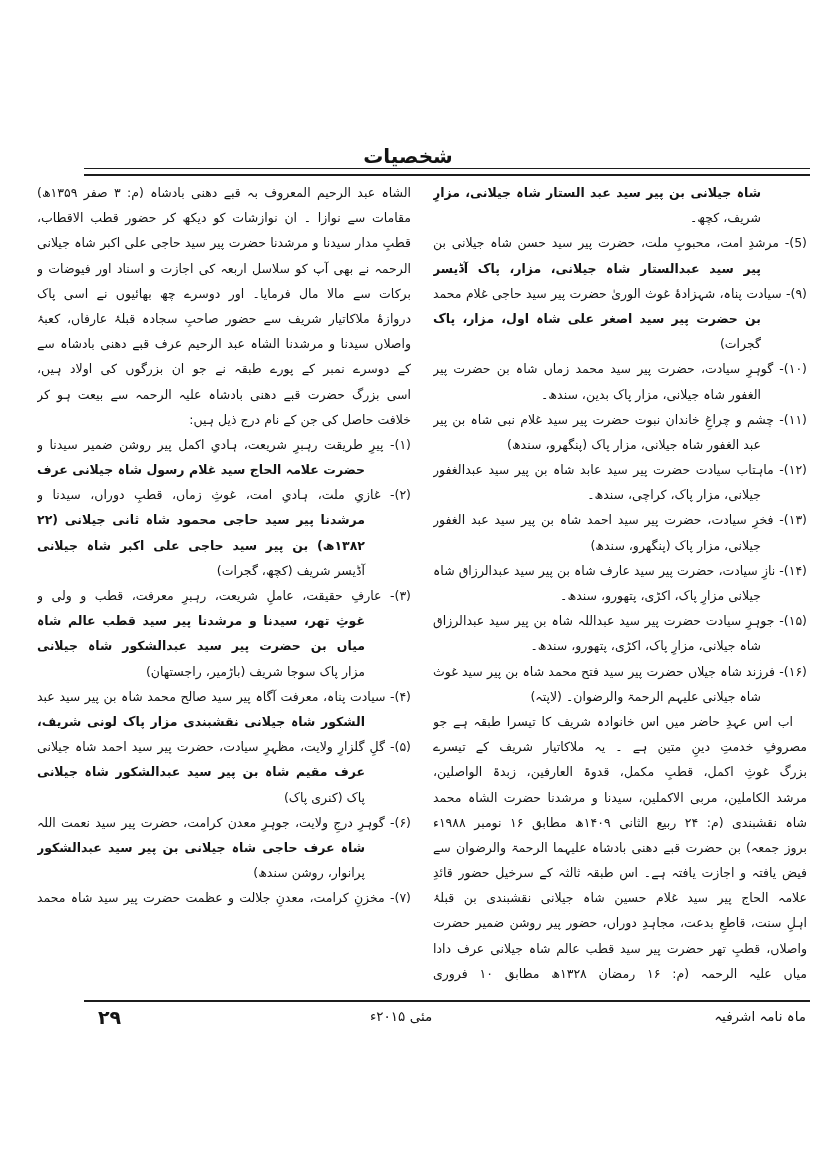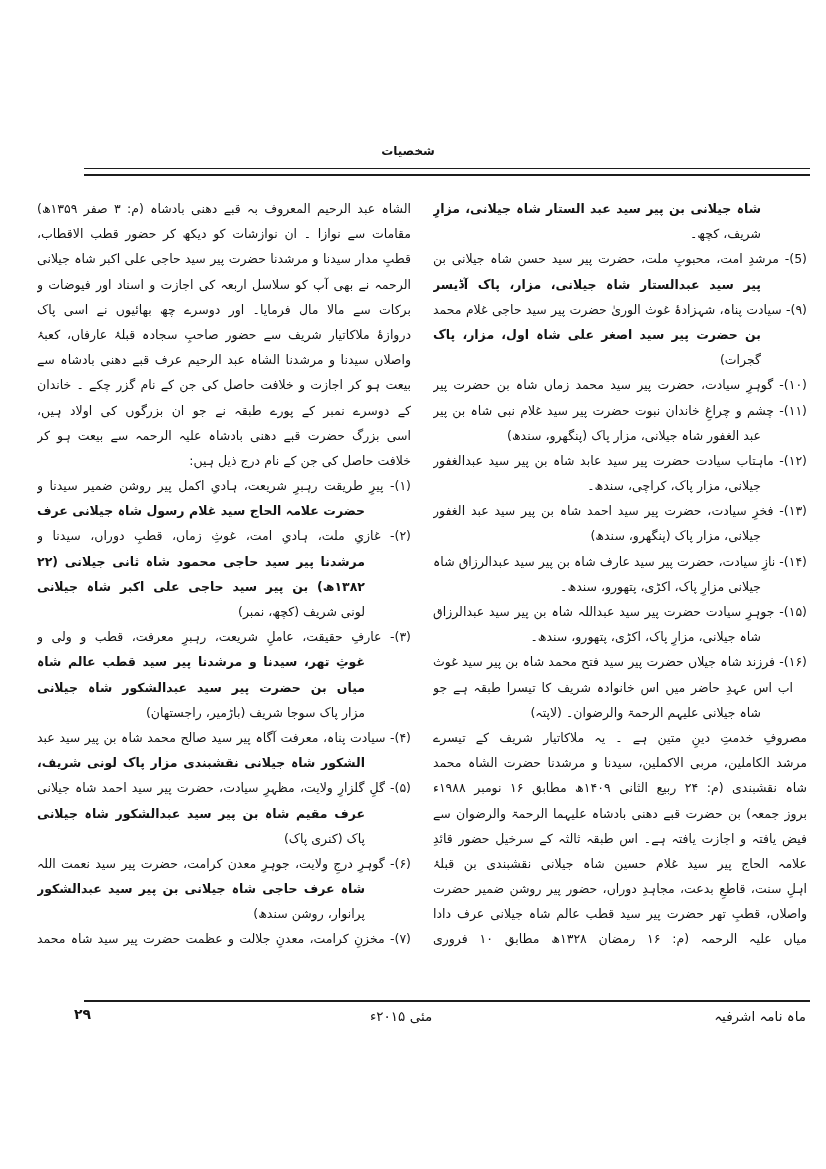--- a/index.html
+++ b/index.html
@@ -8,81 +8,79 @@
     background:#ffffff;
     font-family:"DejaVu Sans", sans-serif;
     color:#141414;
     position:relative;
     overflow:hidden;
   }
   .page{position:absolute;inset:0;background:#ffffff;}
   
   .header-title{
     position:absolute;top:144px;left:0;right:10px;
-    text-align:center;font-weight:bold;font-size:12px;
+    text-align:center;font-weight:bold;font-size:20px;
     letter-spacing:0.5px;direction:rtl;
   }
   .rule{position:absolute;border-top:1.5px solid #1c1c1c;}
   .rule.top-thin{left:84px;right:16px;top:168px;}
   .rule.top-thick{left:84px;right:16px;top:174px;border-top-width:2.5px;}
   .rule.footer-rule{left:84px;right:16px;top:1000px;border-top-width:2px;}
   
   .columns{
     position:absolute;top:180px;left:37px;right:18px;
     display:flex;flex-direction:row-reverse;gap:22px;
     direction:rtl;
-    margin-top:16px;
   }
   .col{width:374px;}
   .line{
     direction:rtl;unicode-bidi:plaintext;
     font-size:12.5px;line-height:25.2px;height:25.2px;
     overflow:hidden;
     text-align:justify;text-align-last:justify;text-justify:inter-word;
     white-space:normal;
   }
   .line.pend{text-align-last:right;}
   .line.pind{padding-right:14px;}
   .line.cont{padding-right:46px;font-weight:bold;}
   .line.end{padding-right:46px;text-align-last:right;}
   
   .footer{position:absolute;top:1004px;left:0;right:0;height:32px;font-size:13.5px;}
   .footer .magazine{position:absolute;right:20px;top:4px;direction:rtl;}
   .footer .issue-date{position:absolute;left:370px;top:4px;direction:rtl;}
-  .footer .page-number{position:absolute;left:74px;top:2px;font-weight:bold;font-size:14px;direction:rtl;}
+  .footer .page-number{position:absolute;left:98px;top:2px;font-weight:bold;font-size:19px;direction:rtl;}
 </style>
 </head>
 <body>
 
 <div class="page">
 
   <div class="header-title">شخصیات</div>
   <div class="rule top-thin"></div>
   <div class="rule top-thick"></div>
 
   <div class="columns">
     <div class="col">
 
     <div class="line p">الشاہ عبد الرحیم المعروف بہ قبے دھنی بادشاہ (م: ۳ صفر ۱۳۵۹ھ)</div>
         <div class="line p">مقامات سے نوازا ۔ ان نوازشات کو دیکھ کر حضور قطب الاقطاب،</div>
         <div class="line p">قطبِ مدار سیدنا و مرشدنا حضرت پیر سید حاجی علی اکبر شاہ جیلانی علیہ</div>
         <div class="line p">الرحمہ نے بھی آپ کو سلاسل اربعہ کی اجازت و اسناد اور فیوضات و</div>
         <div class="line p">برکات سے مالا مال فرمایا۔ اور دوسرے چھ بھائیوں نے اسی پاک</div>
         <div class="line p">دروازۂ ملاکاتیار شریف سے حضور صاحبِ سجادہ قبلۂ عارفاں، کعبۂ</div>
         <div class="line p">واصلاں سیدنا و مرشدنا الشاہ عبد الرحیم عرف قبے دھنی بادشاہ سے</div>
-        <div class="line p">بیعت ہو کر اجازت و خلافت حاصل کی جن کے نام گزر چکے ۔ خاندان</div>
         <div class="line p">کے دوسرے نمبر کے پورے طبقہ نے جو ان بزرگوں کی اولاد ہیں،</div>
         <div class="line p">اسی بزرگ حضرت قبے دھنی بادشاہ علیہ الرحمہ سے بیعت ہو کر اجازت و</div>
         <div class="line pend">خلافت حاصل کی جن کے نام درج ذیل ہیں:</div>
         <div class="line item">(۱)- پیرِ طریقت رہبرِ شریعت، ہادیِ اکمل پیر روشن ضمیر سیدنا و مرشدنا</div>
         <div class="line cont">حضرت علامہ الحاج سید غلام رسول شاہ جیلانی عرف باوا میاں</div>
         <div class="line item">(۲)- غازیِ ملت، ہادیِ امت، غوثِ زماں، قطبِ دوراں، سیدنا و</div>
         <div class="line cont">مرشدنا پیر سید حاجی محمود شاہ ثانی جیلانی (۲۲ محرم الحرام</div>
         <div class="line cont">۱۳۸۲ھ) بن پیر سید حاجی علی اکبر شاہ جیلانی نقشبندی مزار پاک</div>
-        <div class="line end">لونی شریف (کچھ، نمبر)</div>
+        <div class="line end">آڈیسر شریف (کچھ، گجرات)</div>
         <div class="line item">(۳)- عارفِ حقیقت، عاملِ شریعت، رہبرِ معرفت، قطب و ولی و</div>
         <div class="line cont">غوثِ تھر، سیدنا و مرشدنا پیر سید قطب عالم شاہ جیلانی عرف دادا</div>
         <div class="line cont">میاں بن حضرت پیر سید عبدالشکور شاہ جیلانی نقشبندی علیہ الرحمہ</div>
         <div class="line end">مزار پاک سوجا شریف (باڑمیر، راجستھان)</div>
         <div class="line item">(۴)- سیادت پناہ، معرفت آگاہ پیر سید صالح محمد شاہ بن پیر سید عبد</div>
         <div class="line cont">الشکور شاہ جیلانی نقشبندی مزار پاک لونی شریف، کچھ، گجرات۔</div>
         <div class="line item">(۵)- گلِ گلزارِ ولایت، مظہرِ سیادت، حضرت پیر سید احمد شاہ جیلانی</div>
         <div class="line cont">عرف مقیم شاہ بن پیر سید عبدالشکور شاہ جیلانی نقشبندی مزارِ</div>
         <div class="line end">پاک (کنری پاک)</div>
         <div class="line item">(۶)- گوہرِ درجِ ولایت، جوہرِ معدن کرامت، حضرت پیر سید نعمت اللہ</div>
@@ -93,34 +91,36 @@
     <div class="col">
 
     <div class="line cont">شاہ جیلانی بن پیر سید عبد الستار شاہ جیلانی، مزارِ پاک لونی</div>
         <div class="line end">شریف، کچھ۔</div>
         <div class="line item">(5)- مرشدِ امت، محبوبِ ملت، حضرت پیر سید حسن شاہ جیلانی بن</div>
         <div class="line cont">پیر سید عبدالستار شاہ جیلانی، مزار، پاک آڈیسر (کچھ، گجرات)</div>
         <div class="line item">(۹)- سیادت پناہ، شہزادۂ غوث الوریٰ حضرت پیر سید حاجی غلام محمد شاہ</div>
         <div class="line cont">بن حضرت پیر سید اصغر علی شاہ اول، مزار، پاک آڈیسر (کچھ،</div>
         <div class="line end">گجرات)</div>
         <div class="line item">(۱۰)- گوہرِ سیادت، حضرت پیر سید محمد زماں شاہ بن حضرت پیر سید عبد</div>
+        <div class="line end">الغفور شاہ جیلانی، مزار پاک بدین، سندھ۔</div>
         <div class="line item">(۱۱)- چشم و چراغِ خاندان نبوت حضرت پیر سید غلام نبی شاہ بن پیر سید</div>
         <div class="line end">عبد الغفور شاہ جیلانی، مزار پاک (پنگھرو، سندھ)</div>
         <div class="line item">(۱۲)- ماہتاب سیادت حضرت پیر سید عابد شاہ بن پیر سید عبدالغفور شاہ</div>
         <div class="line end">جیلانی، مزار پاک، کراچی، سندھ۔</div>
         <div class="line item">(۱۳)- فخرِ سیادت، حضرت پیر سید احمد شاہ بن پیر سید عبد الغفور شاہ</div>
         <div class="line end">جیلانی، مزار پاک (پنگھرو، سندھ)</div>
         <div class="line item">(۱۴)- نازِ سیادت، حضرت پیر سید عارف شاہ بن پیر سید عبدالرزاق شاہ</div>
         <div class="line end">جیلانی مزارِ پاک، اکڑی، پتھورو، سندھ۔</div>
         <div class="line item">(۱۵)- جوہرِ سیادت حضرت پیر سید عبداللہ شاہ بن پیر سید عبدالرزاق</div>
         <div class="line end">شاہ جیلانی، مزارِ پاک، اکڑی، پتھورو، سندھ۔</div>
         <div class="line item">(۱۶)- فرزند شاہ جیلاں حضرت پیر سید فتح محمد شاہ بن پیر سید غوث محمد</div>
+        <div class="line end">شاہ جیلانی علیہم الرحمۃ والرضوان۔ (لاپتہ)</div>
         <div class="line pind">اب اس عہدِ حاضر میں اس خانوادہ شریف کا تیسرا طبقہ ہے جو</div>
-        <div class="line end">شاہ جیلانی علیہم الرحمۃ والرضوان۔ (لاپتہ)</div>
         <div class="line p">مصروفِ خدمتِ دینِ متین ہے ۔ یہ ملاکاتیار شریف کے تیسرے</div>
+        <div class="line p">بزرگ غوثِ اکمل، قطبِ مکمل، قدوۃ العارفین، زبدۃ الواصلین،</div>
         <div class="line p">مرشد الکاملین، مربی الاکملین، سیدنا و مرشدنا حضرت الشاہ محمد اسحاق</div>
         <div class="line p">شاہ نقشبندی (م: ۲۴ ربیع الثانی ۱۴۰۹ھ مطابق ۱۶ نومبر ۱۹۸۸ء</div>
         <div class="line p">بروز جمعہ) بن حضرت قبے دھنی بادشاہ علیہما الرحمۃ والرضوان سے</div>
         <div class="line p">فیض یافتہ و اجازت یافتہ ہے۔ اس طبقہ ثالثہ کے سرخیل حضور قائدِ</div>
         <div class="line p">علامہ الحاج پیر سید غلام حسین شاہ جیلانی نقشبندی بن قبلۂ</div>
         <div class="line p">اہلِ سنت، قاطعِ بدعت، مجاہدِ دوراں، حضور پیر روشن ضمیر حضرت</div>
         <div class="line p">واصلاں، قطبِ تھر حضرت پیر سید قطب عالم شاہ جیلانی عرف دادا</div>
         <div class="line p">میاں علیہ الرحمہ (م: ۱۶ رمضان ۱۳۲۸ھ مطابق ۱۰ فروری</div>
       </div>
   </div>

